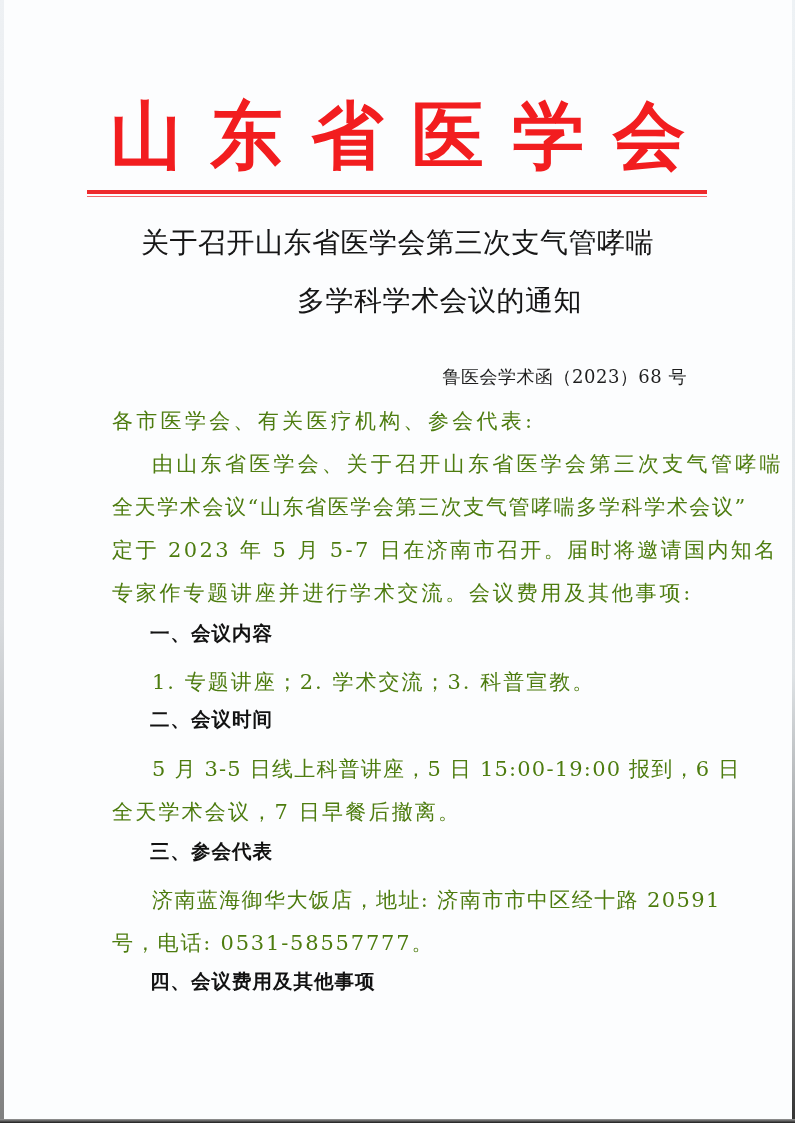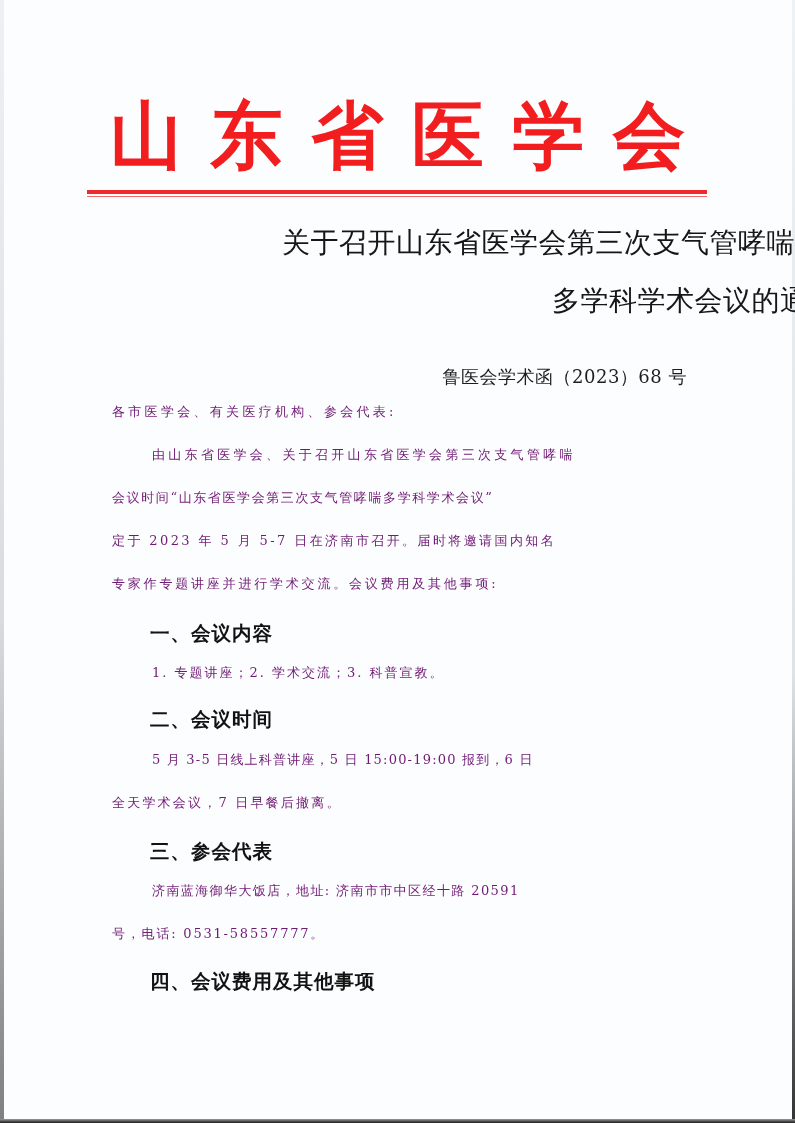--- a/index.html
+++ b/index.html
@@ -77,21 +77,21 @@
       width: 620px;
       height: 1px;
       background: #f26a6b;
     }
 
     
     .title {
       position: absolute;
       left: 0;
       width: 795px;
-      text-align: right;
+      text-align: center;
       font-family: "DejaVu Sans", "Liberation Sans", sans-serif;
       font-size: 28px;
       letter-spacing: 0.5px;
       color: #161616;
     }
     .title.l1 { top: 224px; }
     .title.l2 { top: 282px; padding-left: 42px; }
 
     .doc-number {
       position: absolute;
@@ -99,25 +99,26 @@
       top: 336px;
       font-size: 18px;
       color: #1e1e1e;
       letter-spacing: 0.5px;
       margin-top: 29px;
     }
 
     .body-line {
       position: absolute;
       left: 112px;
-      font-size: 13px;
+      font-size: 21px;
       line-height: 24px;
       white-space: nowrap;
       letter-spacing: 3.3px;
-      color: #701a75;
+      color: #4d7c0f;
+      margin-top: 9px;
     }
     .indent { left: 152px; }
     .heading {
       position: absolute;
       left: 150px;
       font-family: Liberation Serif, serif;
       font-weight: bold;
       font-size: 19.5px;
       letter-spacing: 1px;
       color: #121212;
@@ -145,21 +146,21 @@
   <div class="rule-thin"></div>
 
   <div class="title l1">关于召开山东省医学会第三次支气管哮喘</div>
   <div class="title l2">多学科学术会议的通知</div>
 
   <div class="doc-number">鲁医会学术函（2023）68 号</div>
 
   <div class="body-line" style="top:400px">各市医学会、有关医疗机构、参会代表:</div>
 
   <div class="body-line indent" style="top:443px">由山东省医学会、关于召开山东省医学会第三次支气管哮喘</div>
-  <div class="body-line" style="top:486px; letter-spacing:1.6px">会议时间“山东省医学会第三次支气管哮喘多学科学术会议”</div>
+  <div class="body-line" style="top:486px; letter-spacing:1.6px">全天学术会议“山东省医学会第三次支气管哮喘多学科学术会议”</div>
   <div class="body-line" style="top:529px; letter-spacing:2.4px">定于 2023 年 5 月 5-7 日在济南市召开。届时将邀请国内知名</div>
   <div class="body-line" style="top:572px; letter-spacing:2.8px">专家作专题讲座并进行学术交流。会议费用及其他事项:</div>
 
   <div class="heading" style="top:620px">一、会议内容</div>
   <div class="body-line indent" style="top:661px; letter-spacing:2px">1. 专题讲座；2. 学术交流；3. 科普宣教。</div>
 
   <div class="heading" style="top:706px">二、会议时间</div>
   <div class="body-line indent" style="top:748px; letter-spacing:1.2px">5 月 3-5 日线上科普讲座，5 日 15:00-19:00 报到，6 日</div>
   <div class="body-line" style="top:791px; letter-spacing:2.2px">全天学术会议，7 日早餐后撤离。</div>
 

